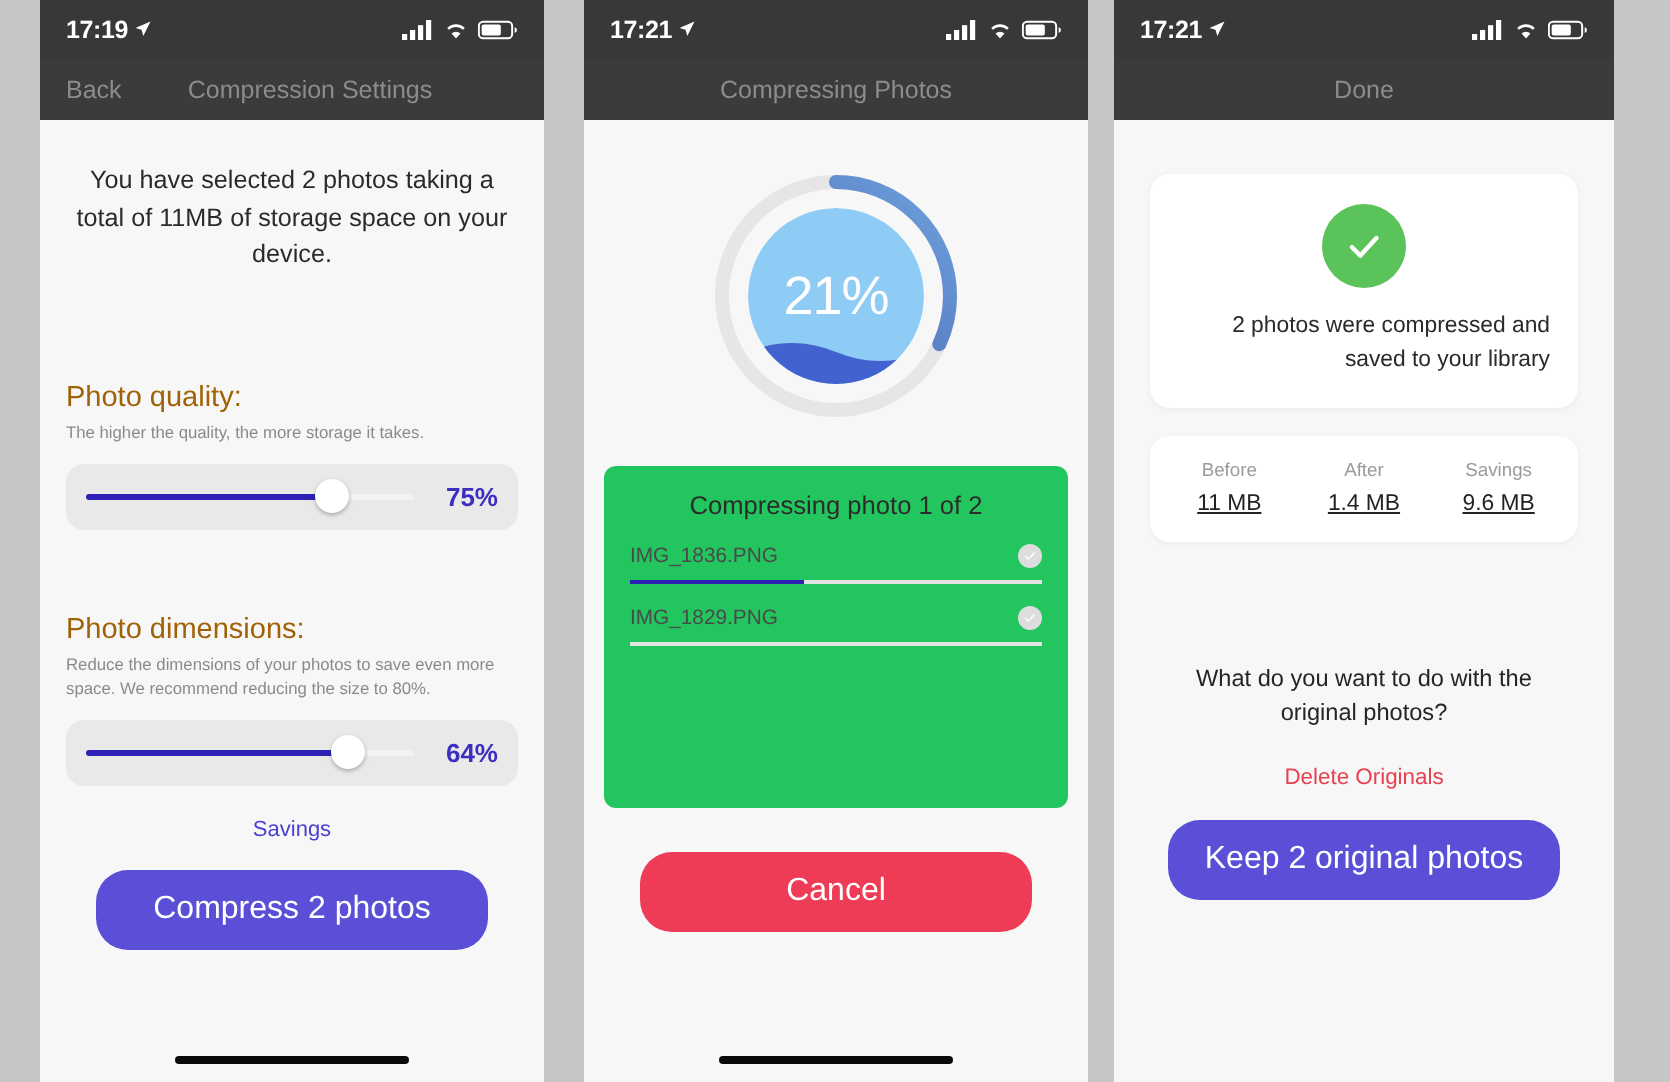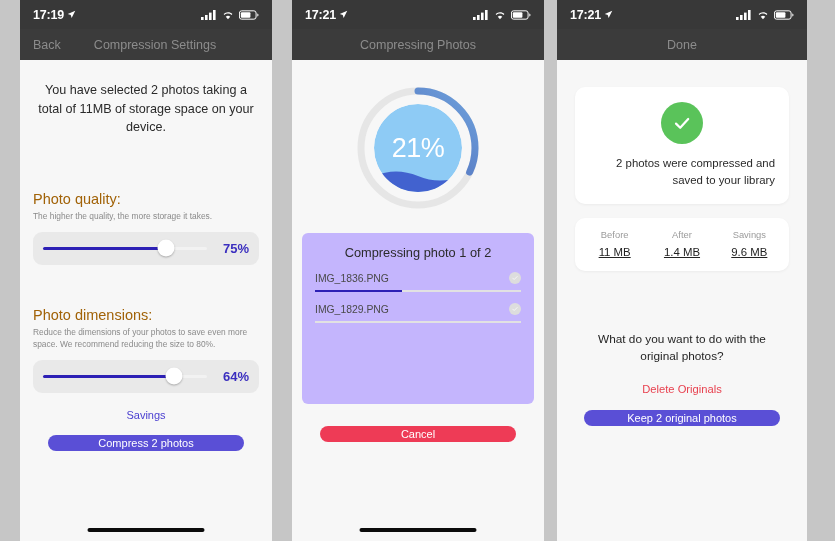--- a/index.html
+++ b/index.html
@@ -95,40 +95,40 @@
   .slider-val {
     width: 42px; text-align: right;
     font-size: 13px; font-weight: bold; color: #3b2fbf;
   }
   .preview-link {
     text-align: center; font-size: 11px; color: #4a3fd0;
     margin-top: 16px;
   }
   .btn {
     display: block; width: 196px; margin: 14px auto 0 auto;
-    height: 16px; border-radius: 16px; border: none;
-    color: #fff; font-size: 11px;
+    height: 40px; border-radius: 16px; border: none;
+    color: #fff; font-size: 16px;
     font-family: "Liberation Sans", sans-serif;
     cursor: pointer;
   }
   .btn-primary { background: #5a4fd6; }
   .btn-danger  { background: #ee3b56; }
 
   
   .ring-area { padding-top: 24px; display: flex; justify-content: center; }
   .ring { position: relative; width: 128px; height: 128px; }
   .pct {
     position: absolute; inset: 0;
     display: flex; align-items: center; justify-content: center;
     color: #fff; font-size: 27px; font-weight: 500;
     letter-spacing: -0.5px;
   }
   .list-card {
     margin: 21px 10px 0 10px;
-    background: #c4b5fd; border-radius: 6px;
+    background: #22c55e; border-radius: 6px;
     padding: 12px 13px 70px 13px;
   }
   .list-title {
     text-align: center; font-size: 12.8px; color: #2b2b2b;
     margin-bottom: 12px;
   }
   .file-row {
     display: flex; align-items: center; justify-content: space-between;
     padding-bottom: 6px;
   }

